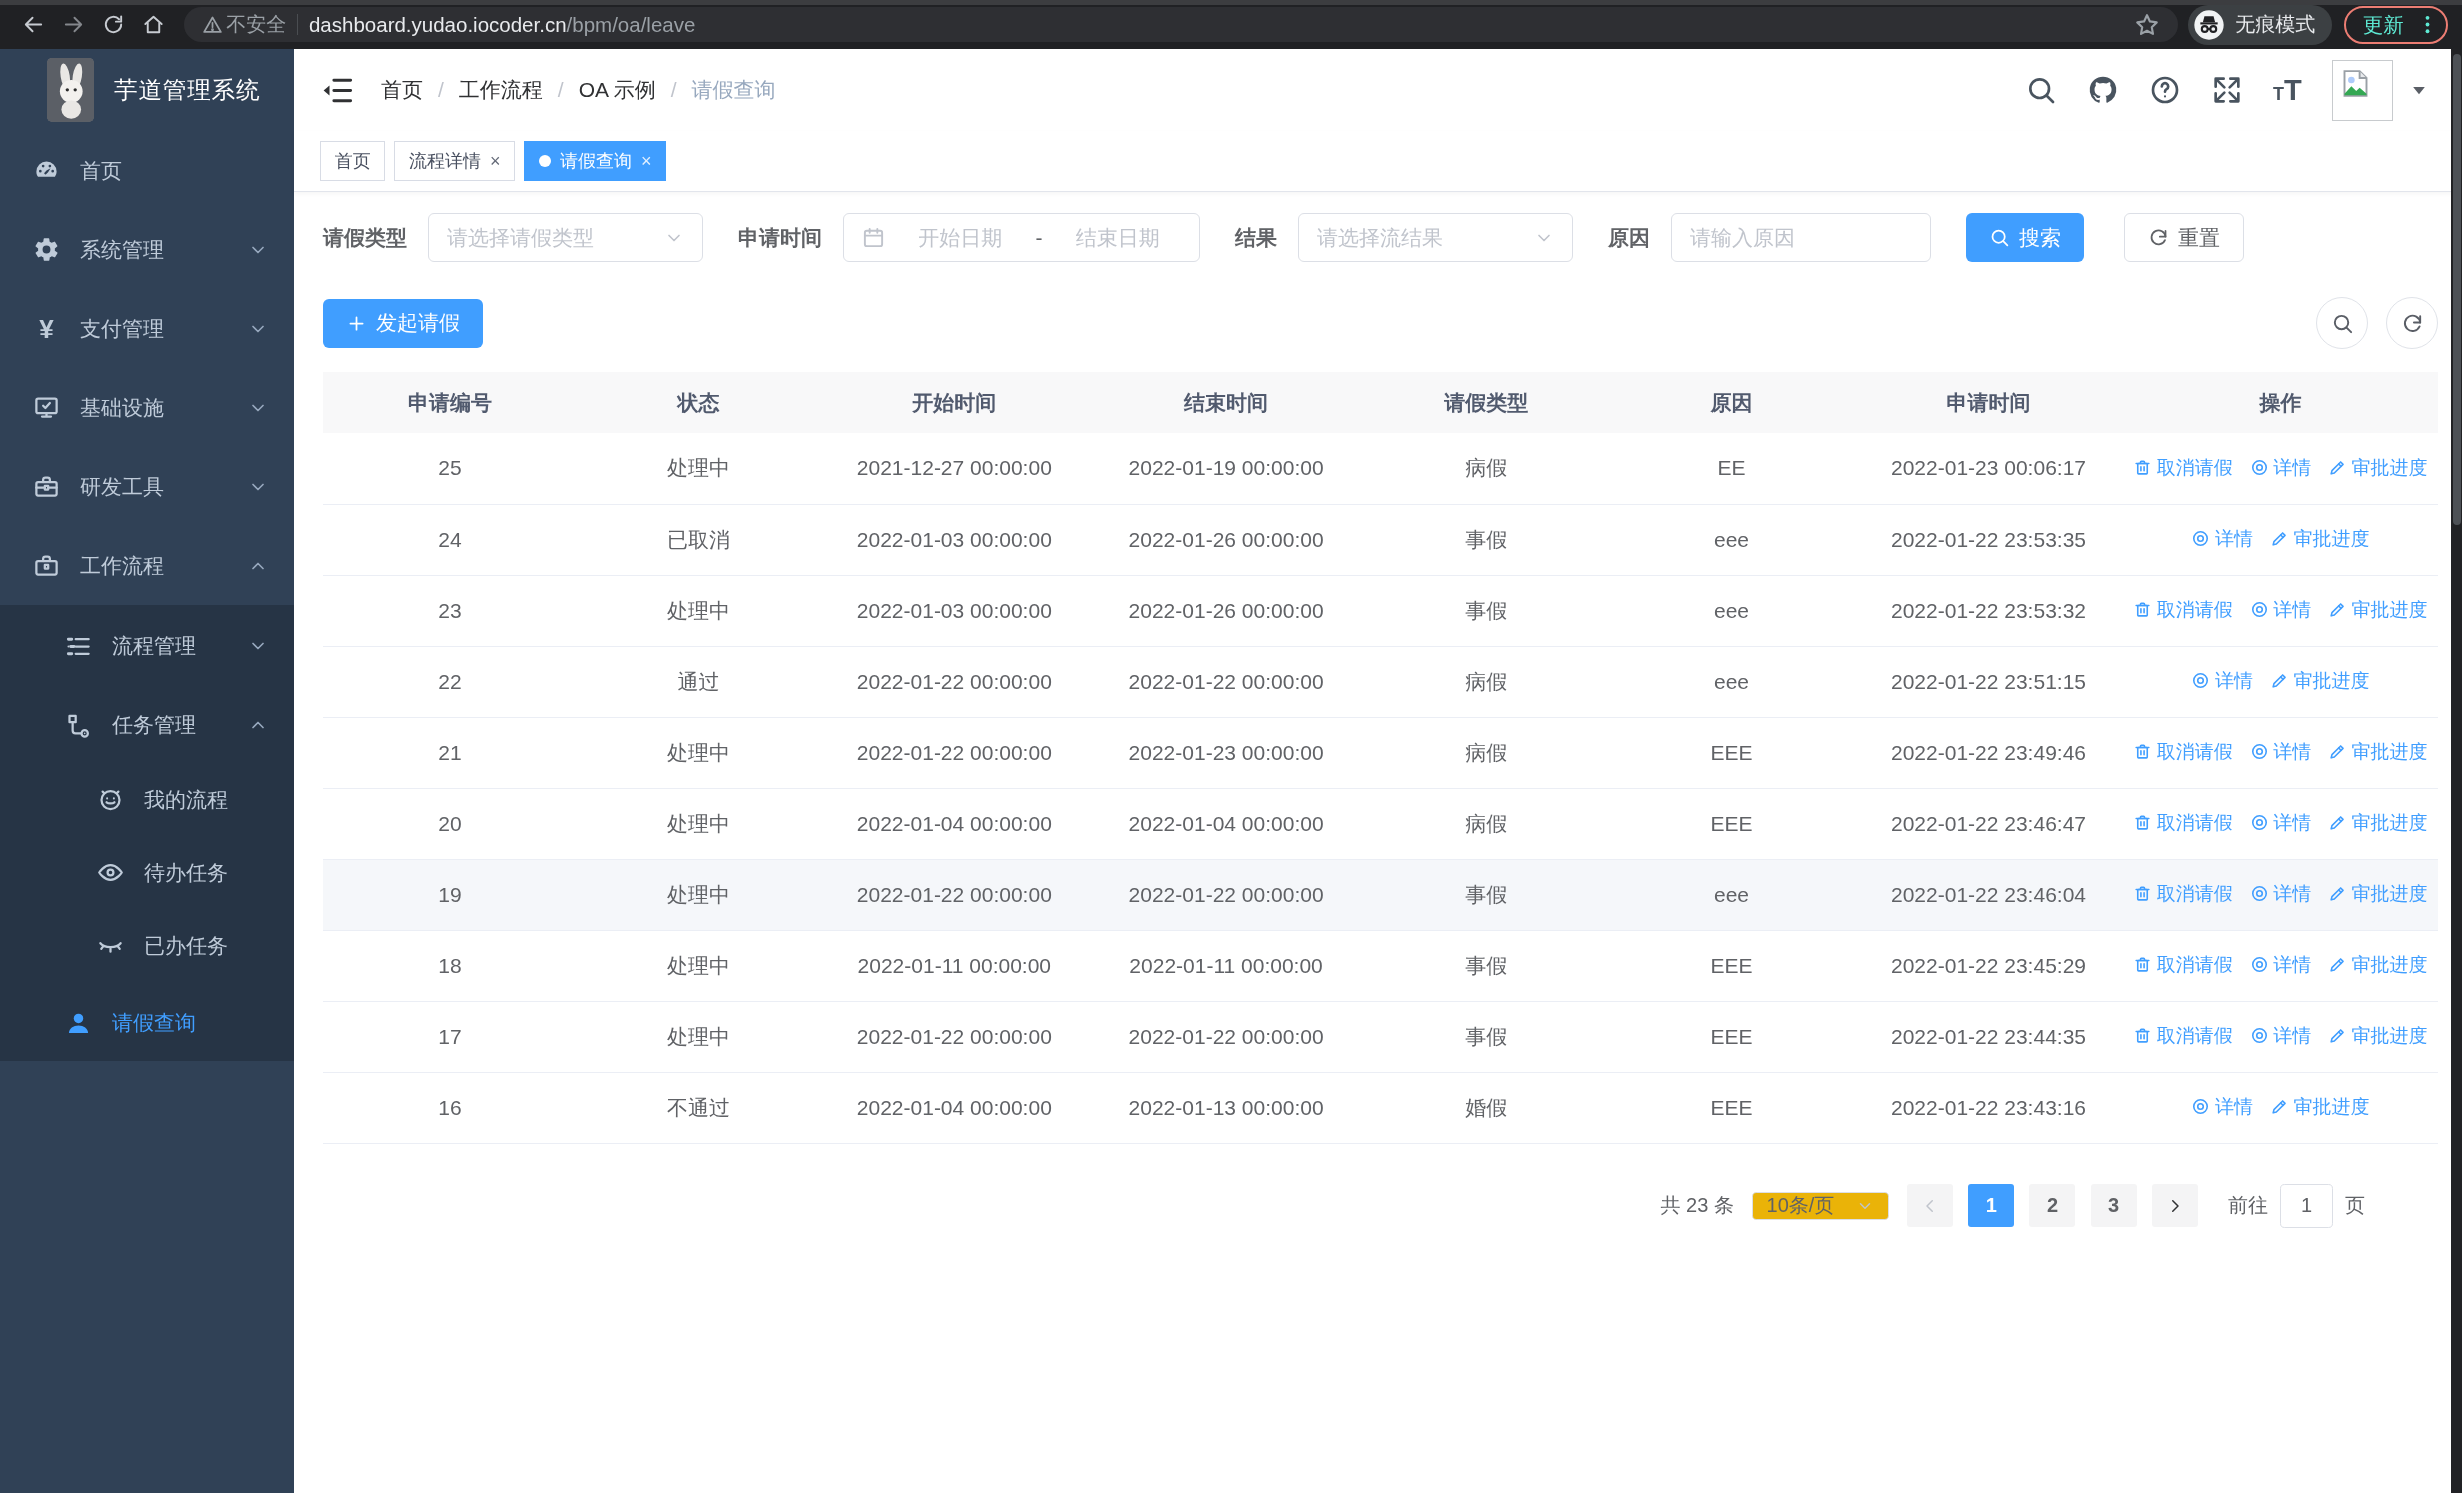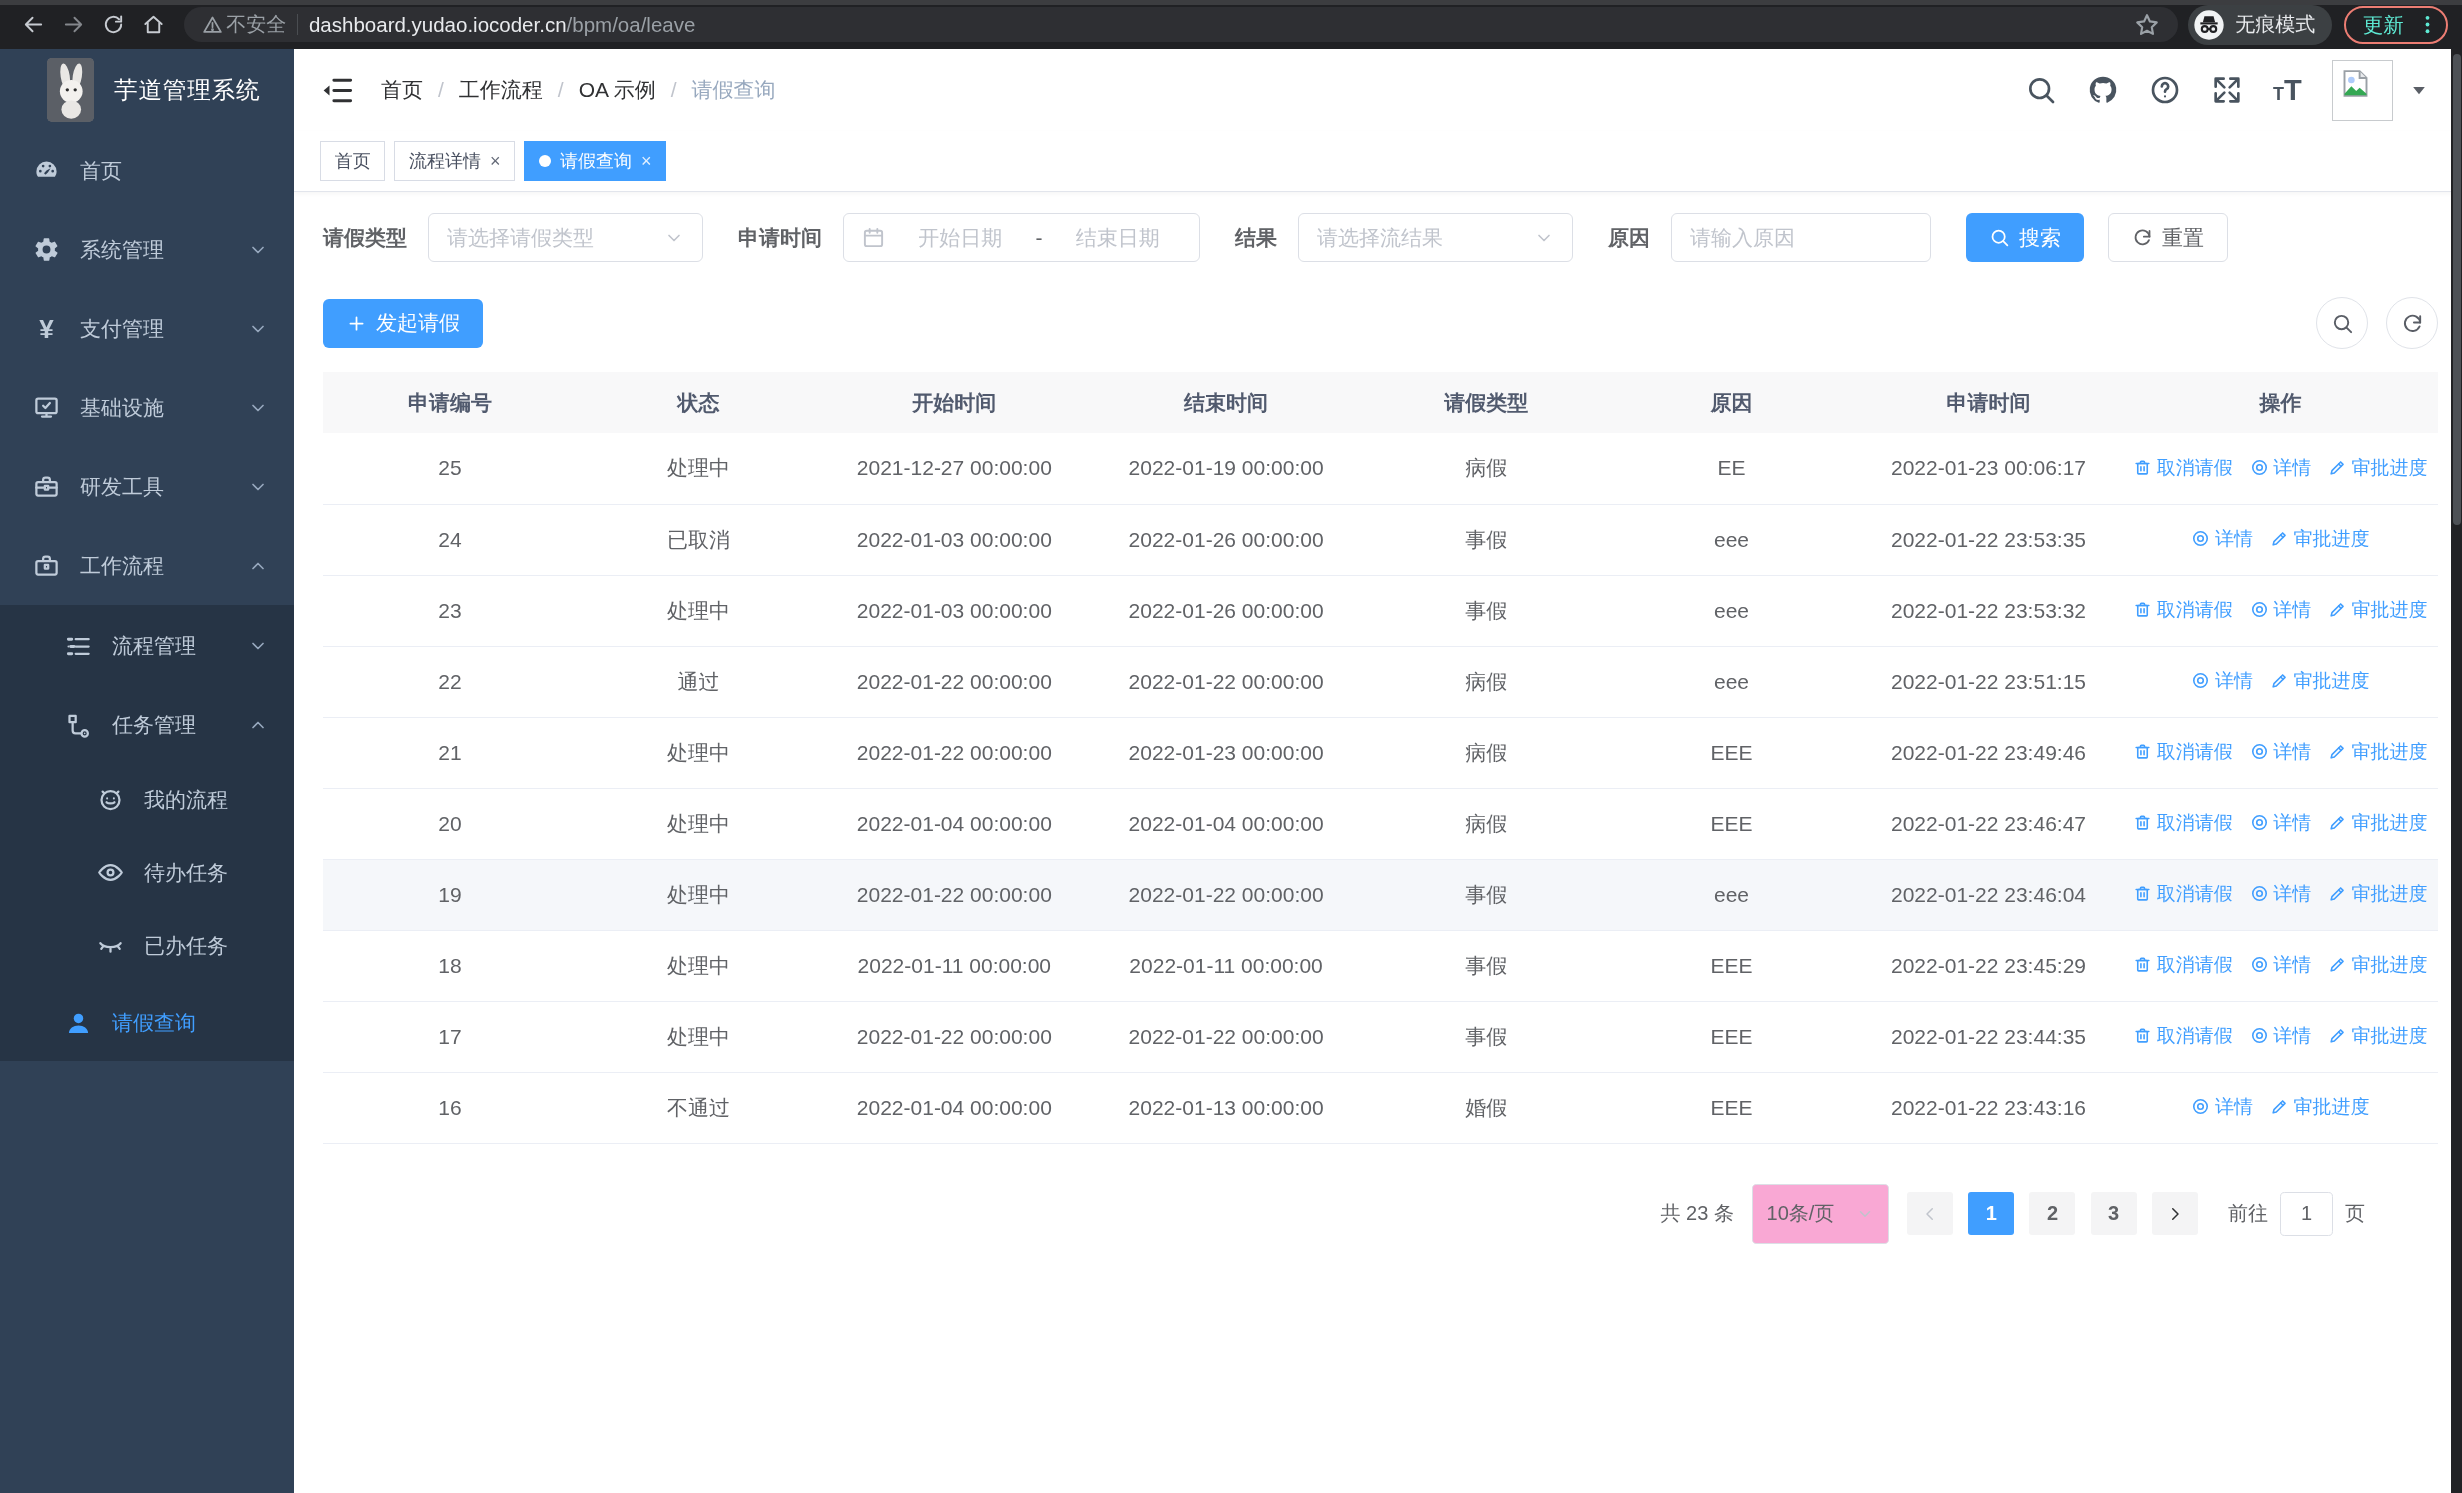--- a/index.html
+++ b/index.html
@@ -99,21 +99,21 @@
   table{width:100%;border-collapse:collapse;table-layout:fixed}
   thead th{background:#f8f8f9;height:61px;font-size:21px;color:#515a6e;font-weight:700;text-align:center;white-space:nowrap}
   tbody td{height:71px;font-size:21px;color:#606266;text-align:center;border-bottom:1.5px solid #ebeef5;white-space:nowrap;overflow:hidden}
   tbody tr.hover{background:#f5f7fa}
   .op{display:inline-flex;align-items:center;gap:4.6px;color:var(--primary,#409eff);font-size:19px;margin:0 8.4px;cursor:pointer;white-space:nowrap}
   .op .icn{width:19px;height:19px}
 
   
   .pagination{margin-top:40px;display:flex;justify-content:flex-end;align-items:center;padding-right:73px;font-size:20px;color:#606266}
   .pg-total{margin-right:18px;white-space:nowrap}
-  .pg-size{width:137px;height:60px;border:1.5px solid #dcdfe6;border-radius:4.6px;display:flex;align-items:center;padding:0 13.7px;background:#f9a8d4;cursor:pointer;white-space:nowrap}
+  .pg-size{width:137px;height:28px;border:1.5px solid #dcdfe6;border-radius:4.6px;display:flex;align-items:center;padding:0 13.7px;background:#eab308;cursor:pointer;white-space:nowrap}
   .pg-size .chev{margin-left:auto;width:18px;height:18px;color:#c0c4cc}
   .pager{display:flex;align-items:center;margin:0 10.6px}
   .pg-btn{min-width:46px;height:43px;border-radius:3px;background:#f4f4f5;color:#606266;font-weight:700;display:flex;align-items:center;justify-content:center;margin:0 7.6px;cursor:pointer}
   .pg-btn.active{background:var(--primary,#409eff);color:#fff}
   .pg-btn.arrow{color:#303133}
   .pg-btn.arrow.disabled{color:#c0c4cc;cursor:default}
   .pg-btn .icn{width:18px;height:18px}
   .pg-jump{display:flex;align-items:center;gap:12px;margin-left:12px;white-space:nowrap}
   .pg-input{width:53px;height:44px;border:1.5px solid #dcdfe6;border-radius:4.6px;text-align:center;font-size:20px;color:#606266;display:flex;align-items:center;justify-content:center}
 
@@ -491,21 +491,21 @@
                 </svg>
               </span>
           </div>
         </div>
         <div class="f-item">
           <span class="f-label">原因</span>
           <div class="ctl input">
             <span>请输入原因</span>
           </div>
         </div>
-        <div class="f-item" style="margin-right:12px;gap:24px">
+        <div class="f-item" style="margin-right:12px;gap:40px">
           <button class="btn btn-primary">
             <span class="icn">
                 <svg viewBox="0 0 24 24" fill="none" stroke="currentColor" stroke-width="2" stroke-linecap="round" stroke-linejoin="round">
                   <circle cx="11" cy="11" r="7"></circle>
                   <path d="M16.5 16.5 21 21"></path>
                 </svg>
               </span>
             <span>搜索</span>
           </button>
           <button class="btn btn-plain">

